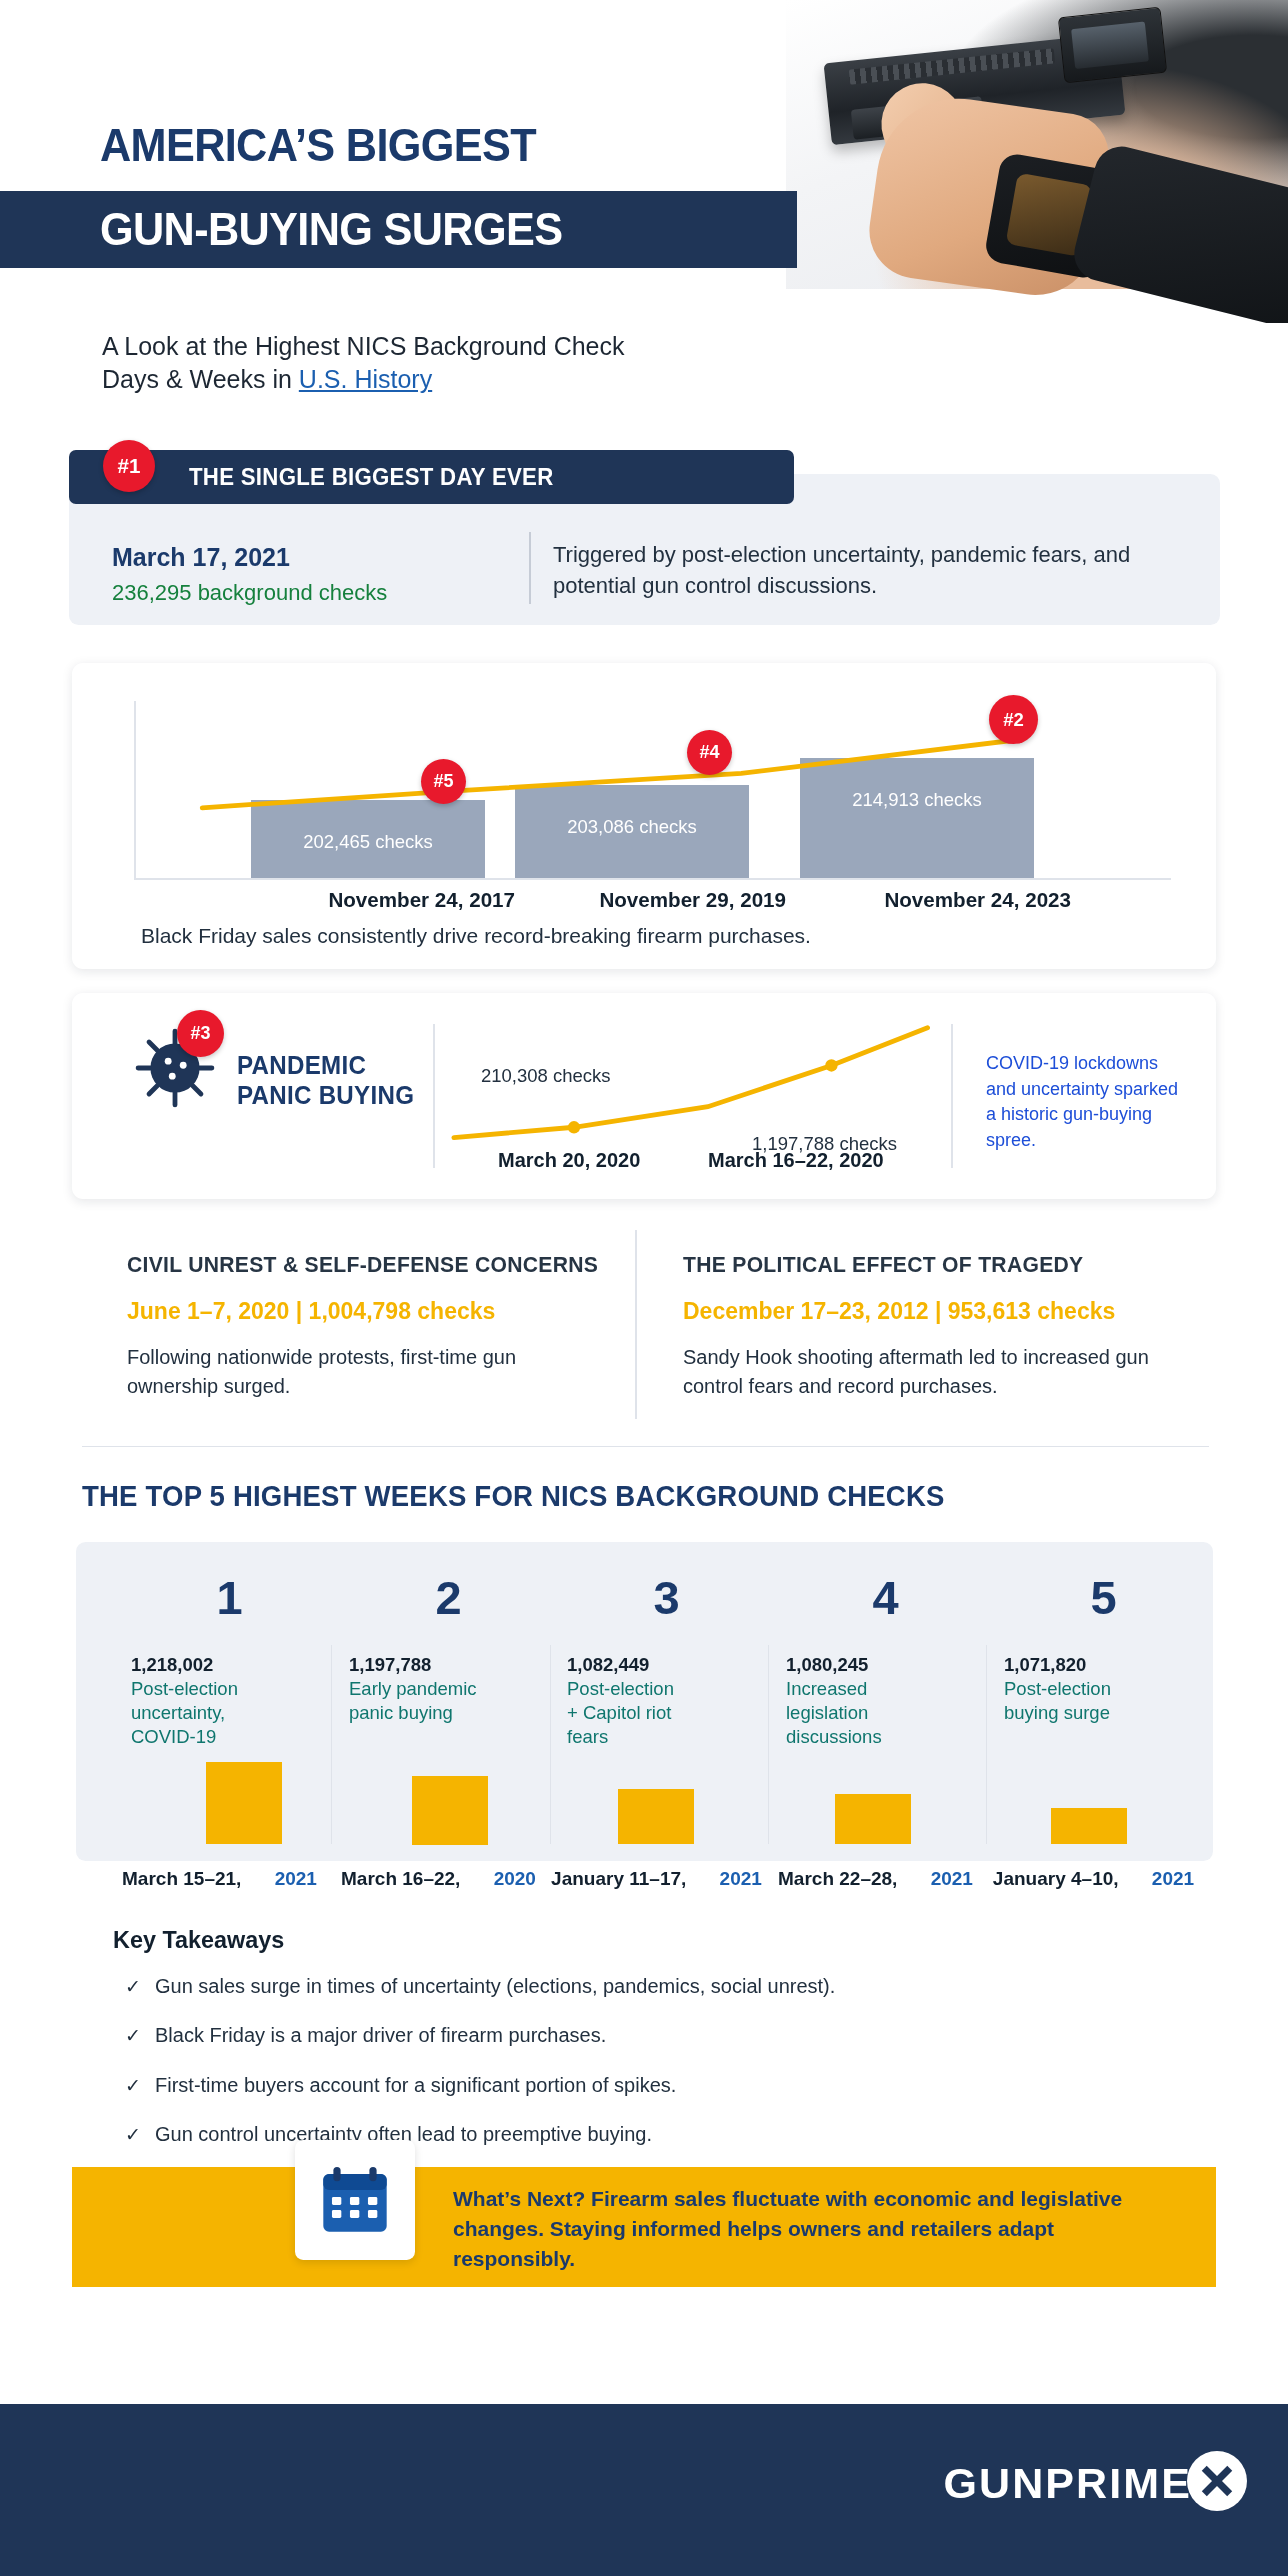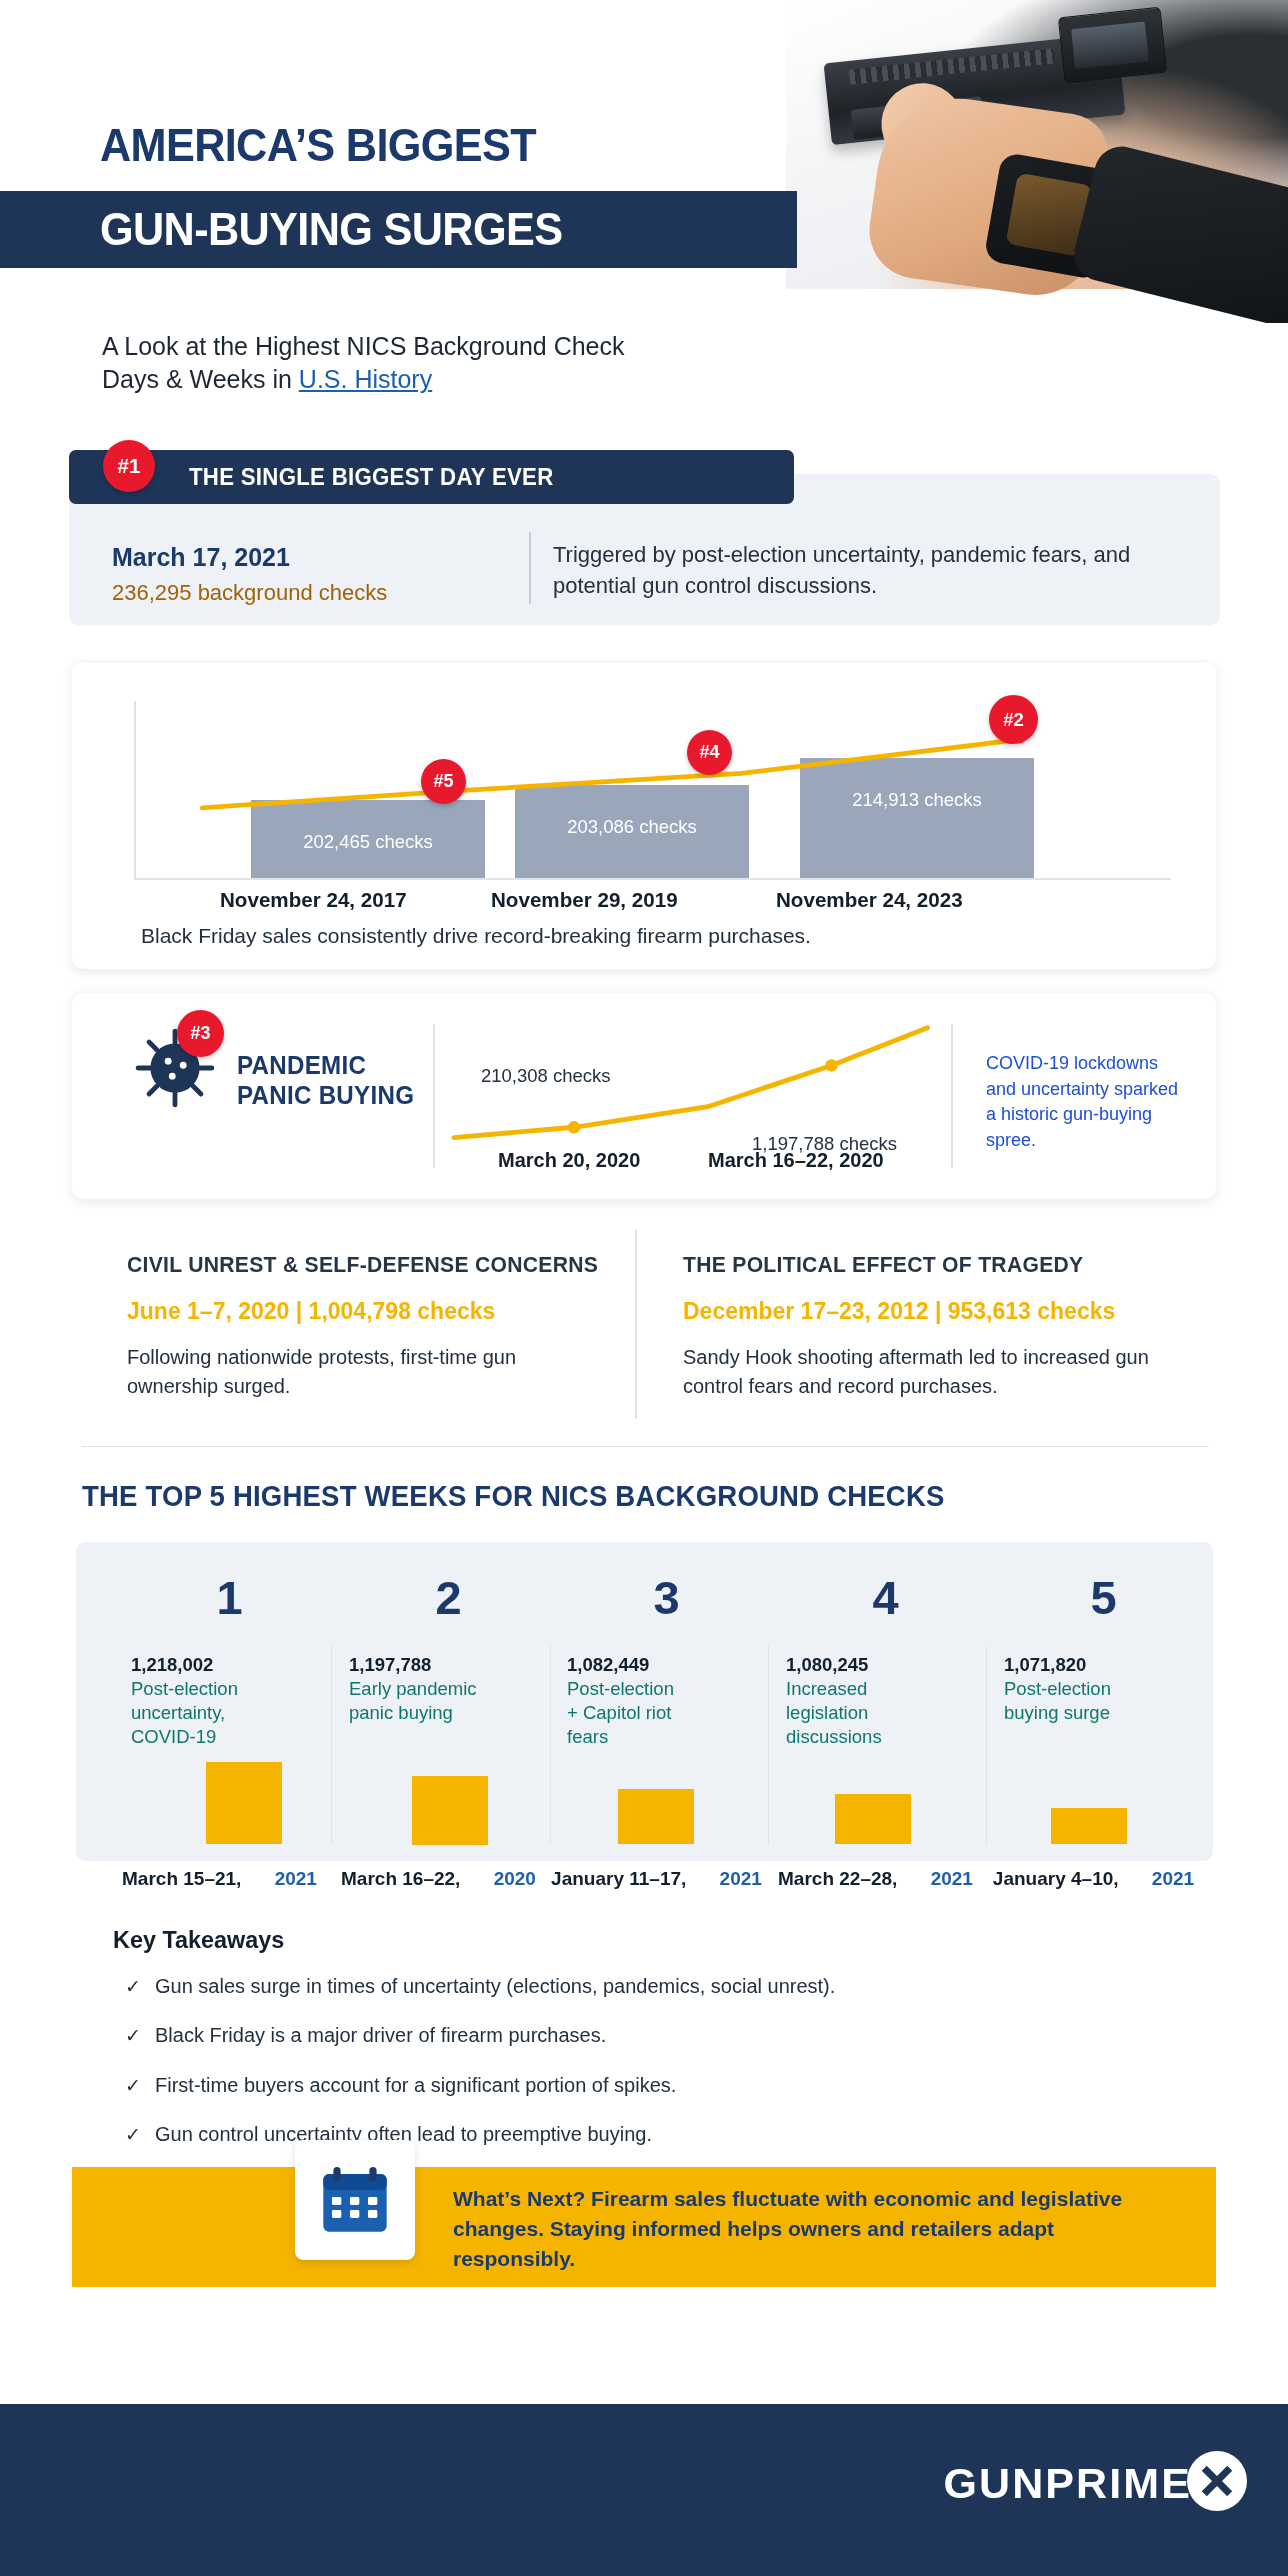--- a/index.html
+++ b/index.html
@@ -183,21 +183,21 @@
     box-shadow: 0 2.1px 4.8px rgba(0,0,0,.22);
   }
   .badge-1 { left: 103px; top: 440px; width: 52px; height: 52px; font-size: 20.6px; }
 
   .sec1-date {
     position: absolute; left: 112px; top: 543px;
     font-size: 25px; font-weight: 700; color: #1b3a6b;
   }
   .sec1-checks {
     position: absolute; left: 112px; top: 580px;
-    font-size: 22px; color: #a16207;
+    font-size: 22px; color: #15803d;
   }
   .sec1-divider {
     position: absolute; left: 529px; top: 532px;
     width: 2.1px; height: 72px; background: #c6ccd6;
   }
   .sec1-desc {
     position: absolute; left: 553px; top: 539px;
     width: 618px; font-size: 22px; line-height: 1.42; color: #22303f;
   }
 
@@ -222,21 +222,21 @@
     background: #9aa7bb;
   }
   .bf-bar-label {
     position: absolute;
     font-size: 18.5px; color: #ffffff;
     text-align: center;
   }
   .bf-date {
     position: absolute;
     font-size: 20.6px; font-weight: 700; color: #12202e;
-    text-align: left;
+    text-align: right;
   }
   .bf-note {
     position: absolute; left: 141px; top: 924px;
     font-size: 21px; color: #22303f;
   }
   .badge-5 { left: 421px; top: 759px; width: 45px; height: 45px; font-size: 18px; }
   .badge-4 { left: 687px; top: 730px; width: 45px; height: 45px; font-size: 18px; }
   .badge-2 { left: 989px; top: 695px; width: 49px; height: 49px; font-size: 18.5px; }
 
   

